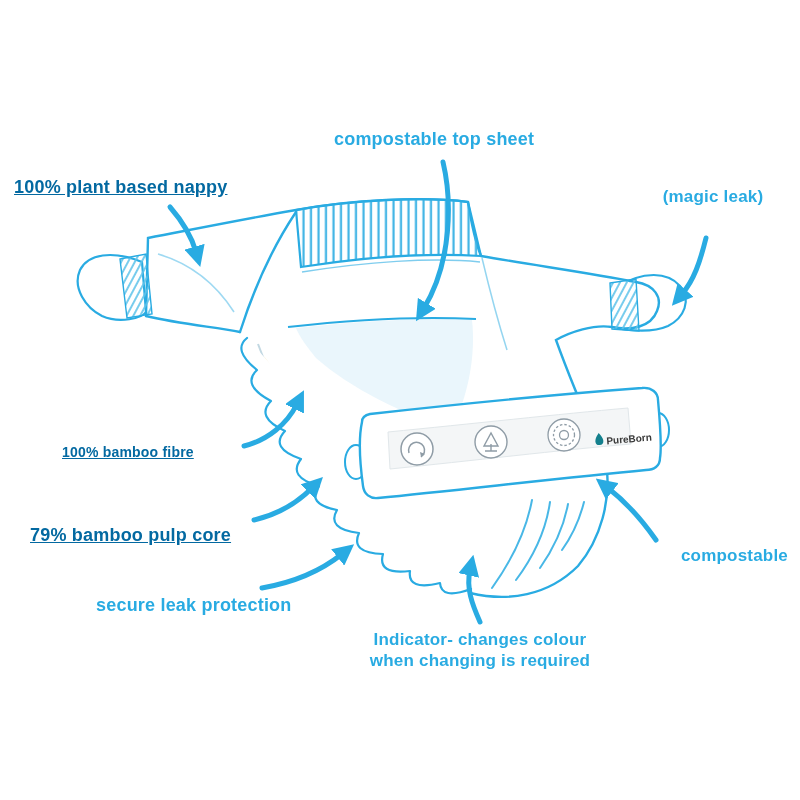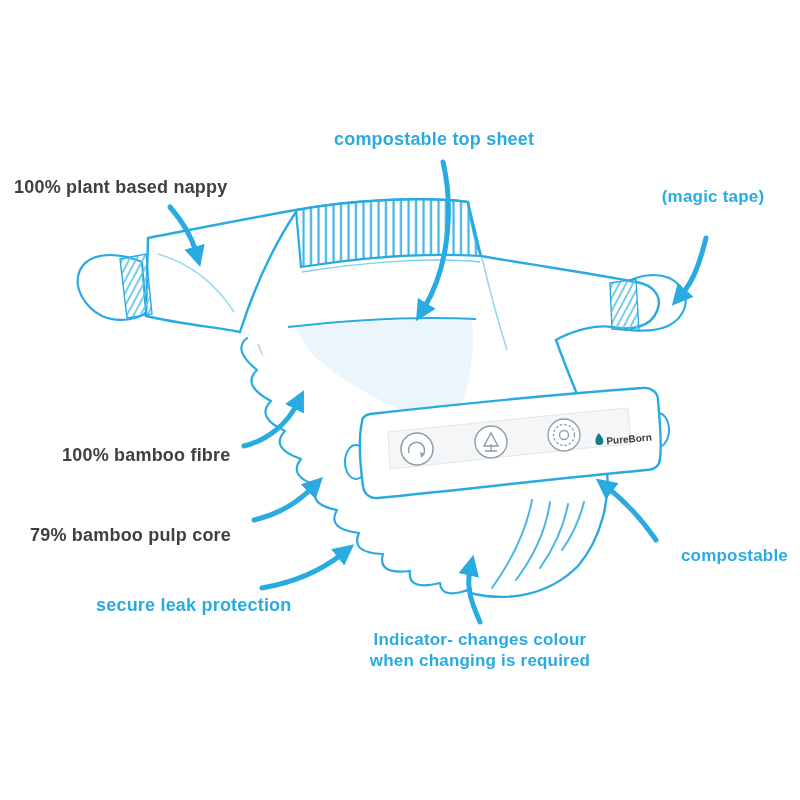--- a/index.html
+++ b/index.html
@@ -1,20 +1,20 @@
 <!DOCTYPE html>
 <html><head>
 <meta charset="utf-8">
 <style>
   html,body{margin:0;padding:0;background:#fff;}
   #stage{position:relative;width:800px;height:800px;background:#fff;overflow:hidden;
          font-family:"Liberation Sans",sans-serif;}
   .lbl{position:absolute;font-weight:bold;line-height:1.25;letter-spacing:.2px;white-space:nowrap;}
   .blue{color:#29ABE2;}
-  .green{color:#404040;}
+  .green{color:#0369a1;text-decoration:underline;}
   .center{text-align:center;white-space:normal;}
   svg{position:absolute;left:0;top:0;}
 </style>
 </head>
 <body>
 
 <div id="stage">
 
   <svg width="800" height="800" viewBox="0 0 800 800">
     <defs>
@@ -127,24 +127,24 @@
       <path d="M480,622 C472,604 466,588 470,570" marker-end="url(#ah)"></path>
       <path d="M656,540 C642,520 626,502 608,488" marker-end="url(#ah)"></path>
     </g>
   </svg>
 
   <div class="lbl blue" style="left:334px;top:128px;font-size:18px;">compostable top sheet</div>
 
   <div class="lbl green" style="left:14px;top:176px;font-size:18px;">100% plant based nappy</div>
 
   <div class="lbl blue center" style="left:632px;top:186px;width:162px;font-size:17px;">
-    <div>(magic tape)</div>
+    <div>(magic leak)</div>
   </div>
 
-  <div class="lbl green" style="left:62px;top:444px;font-size:18px;">100% bamboo fibre</div>
+  <div class="lbl green" style="left:62px;top:444px;font-size:14px;">100% bamboo fibre</div>
 
   <div class="lbl green" style="left:30px;top:524px;font-size:18px;">79% bamboo pulp core</div>
 
   <div class="lbl blue center" style="left:355px;top:629px;width:250px;font-size:17px;">
     <div>Indicator- changes colour</div>
     <div>when changing is required</div>
   </div>
 
   <div class="lbl blue" style="left:96px;top:594px;font-size:18px;">secure leak protection</div>
 

